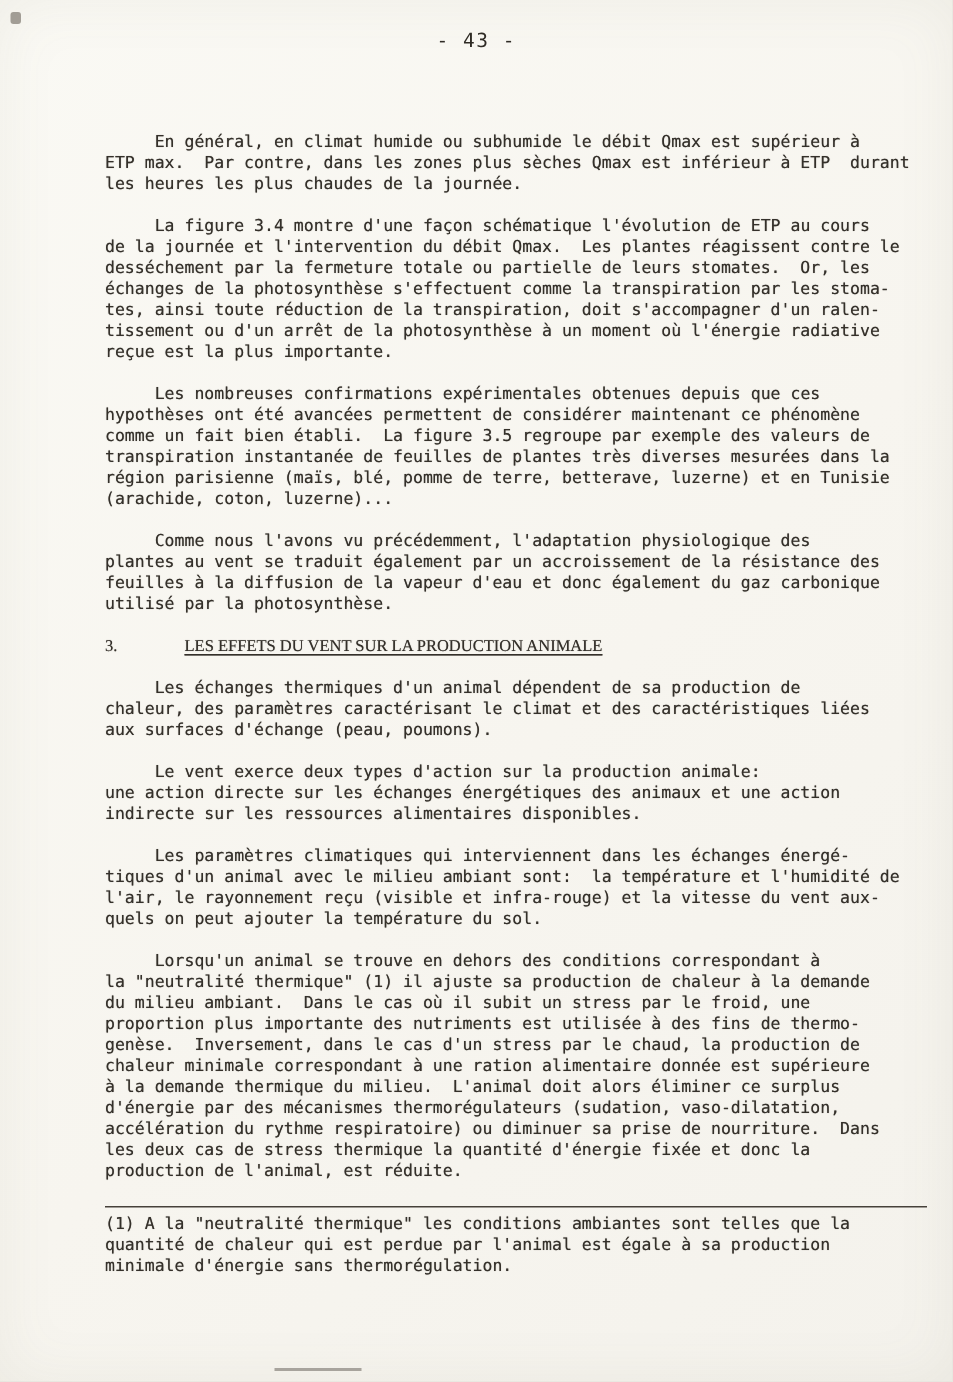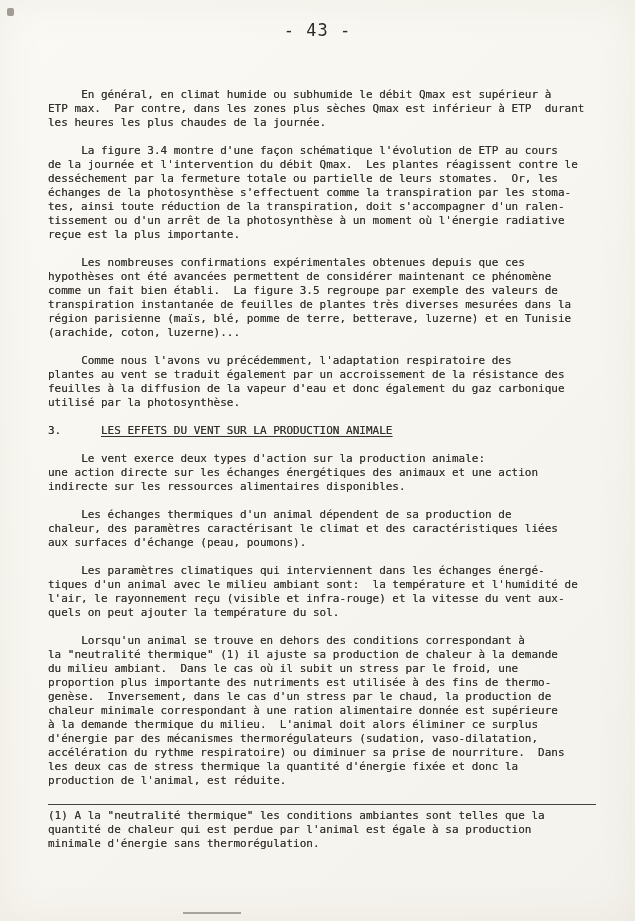--- a/index.html
+++ b/index.html
@@ -17,40 +17,41 @@
     font-family: "DejaVu Sans Mono", "Liberation Mono", monospace;
     overflow: hidden;
     box-shadow: inset 0 0 40px rgba(120,110,90,0.08);
   }
   .page-number {
     position: absolute;
     top: 20px;
     left: 0;
     width: 100%;
     text-align: center;
-    font-size: 17px;
+    font-size: 13px;
     letter-spacing: 1px;
     color: #2f2b25;
   }
   .text-block {
     position: absolute;
-    left: 48px;
+    left: 70px;
     top: 88px;
     width: 548px;
     font-size: 11px;
     line-height: 14px;
     text-shadow: 0 0 0.5px rgba(47,43,37,0.65);
   }
   .para {
     white-space: pre-wrap;
     margin: 0 0 14px 0;
   }
   .heading {
     margin: 0 0 14px 0;
     white-space: pre;
+    font-family: Liberation Serif, serif;
   }
   .h-num {
     display: inline-block;
     width: 53px;
   }
   .h-title {
     text-decoration: underline;
     text-underline-offset: 2px;
   }
   .footnote-rule {
@@ -105,33 +106,33 @@
 échanges de la photosynthèse s'effectuent comme la transpiration par les stoma-
 tes, ainsi toute réduction de la transpiration, doit s'accompagner d'un ralen-
 tissement ou d'un arrêt de la photosynthèse à un moment où l'énergie radiative
 reçue est la plus importante.</p>
     <p class="para">     Les nombreuses confirmations expérimentales obtenues depuis que ces
 hypothèses ont été avancées permettent de considérer maintenant ce phénomène
 comme un fait bien établi.  La figure 3.5 regroupe par exemple des valeurs de
 transpiration instantanée de feuilles de plantes très diverses mesurées dans la
 région parisienne (maïs, blé, pomme de terre, betterave, luzerne) et en Tunisie
 (arachide, coton, luzerne)...</p>
-    <p class="para">     Comme nous l'avons vu précédemment, l'adaptation respiratoire des
+    <p class="para">     Comme nous l'avons vu précédemment, l'adaptation physiologique des
 plantes au vent se traduit également par un accroissement de la résistance des
 feuilles à la diffusion de la vapeur d'eau et donc également du gaz carbonique
 utilisé par la photosynthèse.</p>
 
     <div class="heading"><span class="h-num">3.</span><span class="h-title">LES EFFETS DU VENT SUR LA PRODUCTION ANIMALE</span></div>
 
+    <p class="para">     Les échanges thermiques d'un animal dépendent de sa production de
+chaleur, des paramètres caractérisant le climat et des caractéristiques liées
+aux surfaces d'échange (peau, poumons).</p>
     <p class="para">     Le vent exerce deux types d'action sur la production animale:
 une action directe sur les échanges énergétiques des animaux et une action
 indirecte sur les ressources alimentaires disponibles.</p>
-    <p class="para">     Les échanges thermiques d'un animal dépendent de sa production de
-chaleur, des paramètres caractérisant le climat et des caractéristiques liées
-aux surfaces d'échange (peau, poumons).</p>
     <p class="para">     Les paramètres climatiques qui interviennent dans les échanges énergé-
 tiques d'un animal avec le milieu ambiant sont:  la température et l'humidité de
 l'air, le rayonnement reçu (visible et infra-rouge) et la vitesse du vent aux-
 quels on peut ajouter la température du sol.</p>
     <p class="para" style="margin-bottom:16px;">     Lorsqu'un animal se trouve en dehors des conditions correspondant à
 la "neutralité thermique" (1) il ajuste sa production de chaleur à la demande
 du milieu ambiant.  Dans le cas où il subit un stress par le froid, une
 proportion plus importante des nutriments est utilisée à des fins de thermo-
 genèse.  Inversement, dans le cas d'un stress par le chaud, la production de
 chaleur minimale correspondant à une ration alimentaire donnée est supérieure

